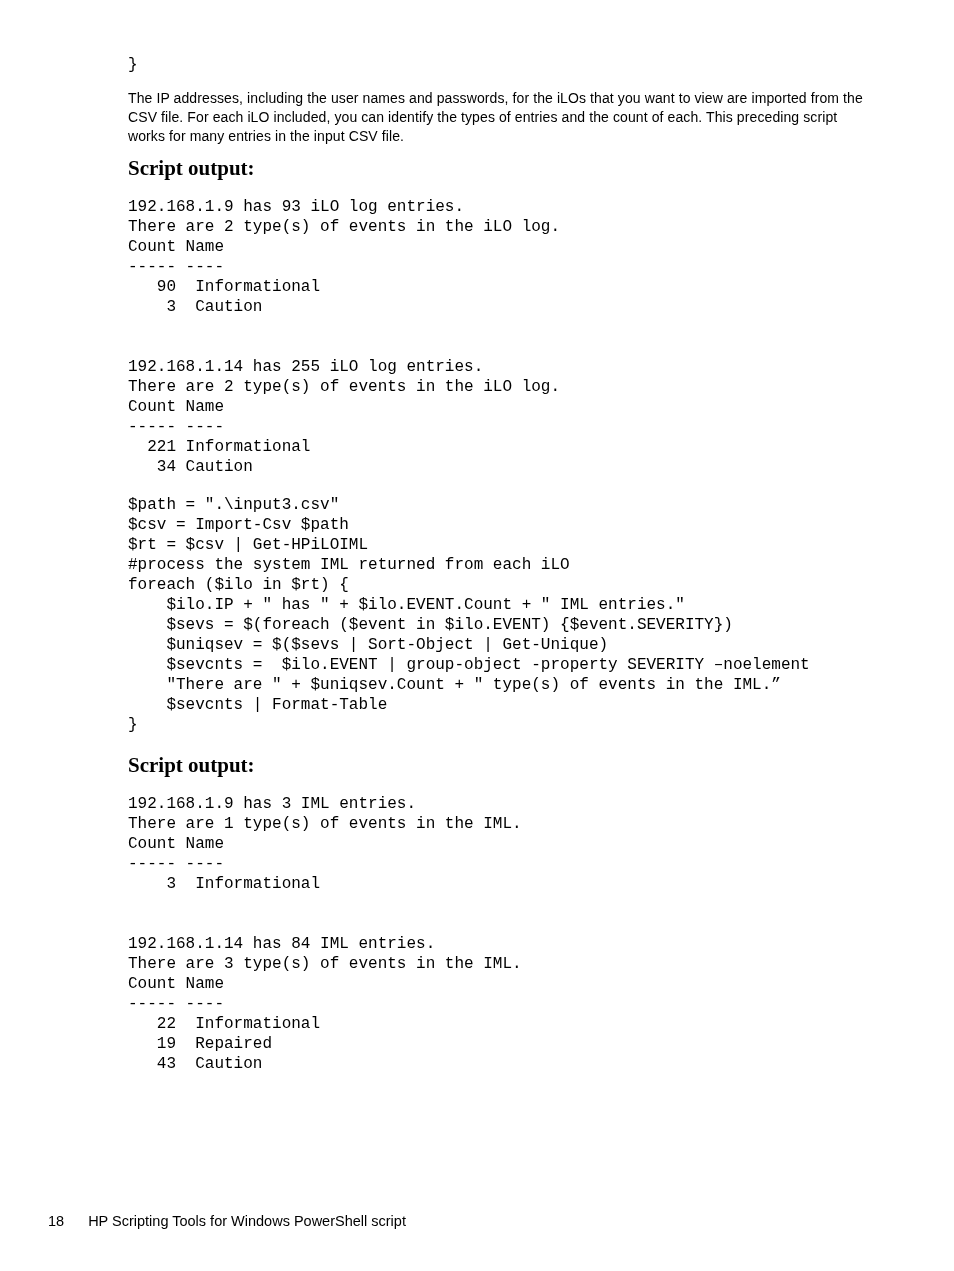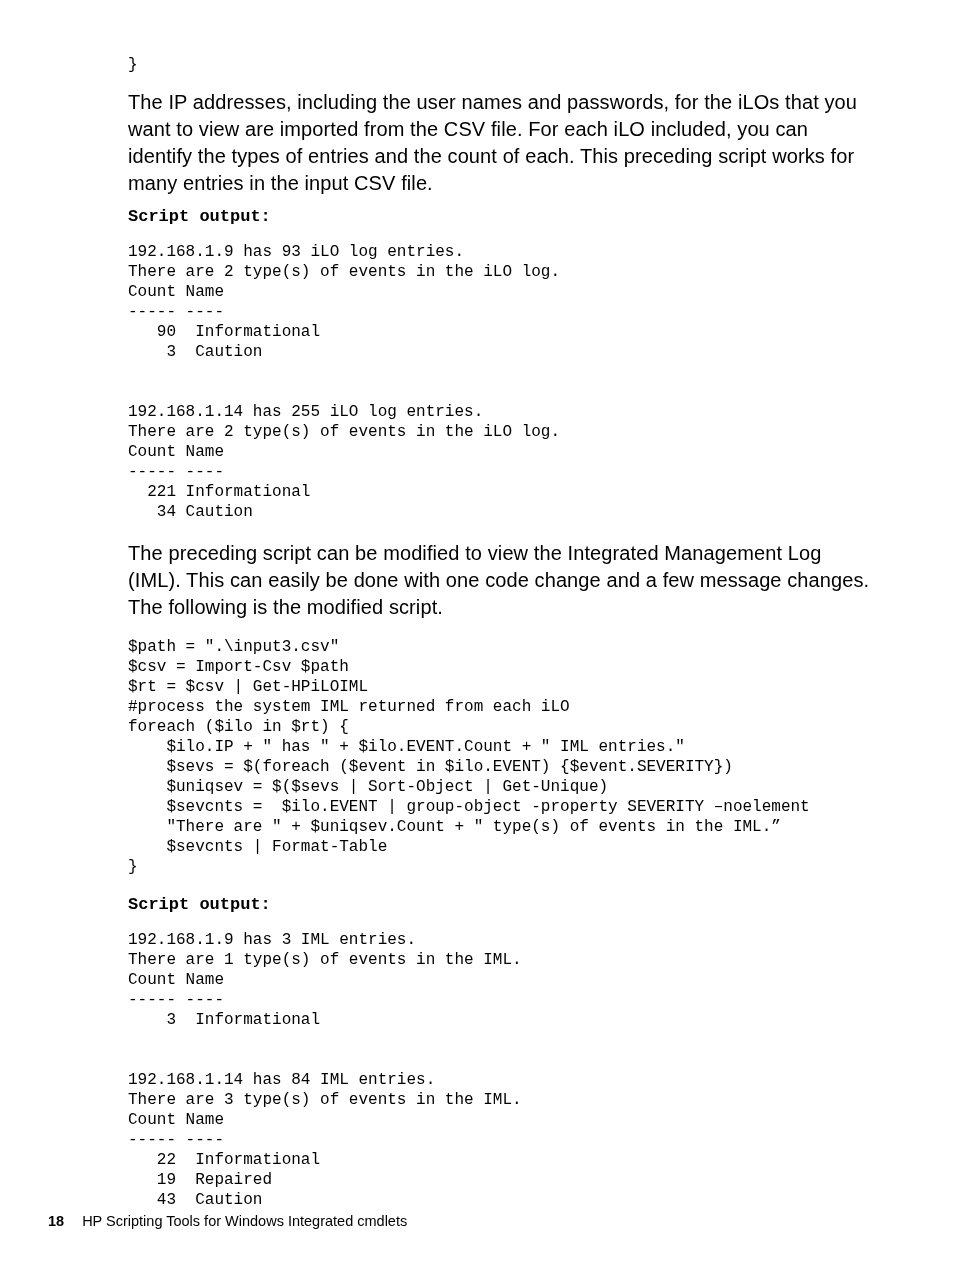--- a/index.html
+++ b/index.html
@@ -12,52 +12,51 @@
     color: #000;
     background: #fff;
     position: relative;
     box-sizing: border-box;
   }
   .page {
     padding: 55px 80px 0 128px;
     box-sizing: border-box;
   }
   .body-text {
-    font-size: 20px;
+    font-size: 14px;
     line-height: 1.35;
     margin: 0 0 10px 0;
     font-stretch: condensed;
     font-family: "Arial Narrow", Arial, sans-serif;
     letter-spacing: 0.1px;
   }
   .bold-label {
     font-weight: bold;
-    font-size: 17px;
+    font-size: 21px;
     margin: 6px 0 4px 0;
     font-stretch: condensed;
-    font-family: Liberation Mono, monospace;
+    font-family: Liberation Serif, serif;
   }
   pre.code {
     font-family: "Courier New", Courier, monospace;
     font-size: 16px;
     line-height: 1.25;
     white-space: pre;
     margin: 16px 0 18px 0;
   }
   .footer {
     position: absolute;
     bottom: 42px;
     left: 48px;
     font-size: 14.5px;
     font-family: "Arial Narrow", Arial, sans-serif;
     font-stretch: condensed;
   }
   .footer .pnum {
-    margin-right: 18px;
-    font-weight: bold;
+    margin-right: 24px;
   }
 </style>
 </head>
 <body>
 
 <div class="page">
 
   <pre class="code" style="margin-top:0; margin-bottom:14px;">}</pre>
 
   <p class="body-text">The IP addresses, including the user names and passwords, for the iLOs that you want to view are imported from the CSV file. For each iLO included, you can identify the types of entries and the count of each. This preceding script works for many entries in the input CSV file.</p>
@@ -73,21 +72,20 @@
 
 
 192.168.1.14 has 255 iLO log entries.
 There are 2 type(s) of events in the iLO log.
 Count Name
 ----- ----
   221 Informational
    34 Caution</pre>
 
 
-  <p class="body-text">The preceding script can be modified to view the Integrated Management Log (IML). This can easily be done with one code change and a few message changes. The following is the modified script.</p>
 
 
   <pre class="code">$path = ".\input3.csv"
 $csv = Import-Csv $path
 $rt = $csv | Get-HPiLOIML
 #process the system IML returned from each iLO
 foreach ($ilo in $rt) {
     $ilo.IP + " has " + $ilo.EVENT.Count + " IML entries."
     $sevs = $(foreach ($event in $ilo.EVENT) {$event.SEVERITY})
     $uniqsev = $($sevs | Sort-Object | Get-Unique)
@@ -109,14 +107,14 @@
 There are 3 type(s) of events in the IML.
 Count Name
 ----- ----
    22  Informational
    19  Repaired
    43  Caution</pre>
 
 </div>
 
 <div class="footer">
-  <span class="pnum">18</span><span>HP Scripting Tools for Windows Integrated cmdlets</span>
+  <span class="pnum">18</span><span>HP Scripting Tools for Windows PowerShell script</span>
 </div>
 
 </body></html>

